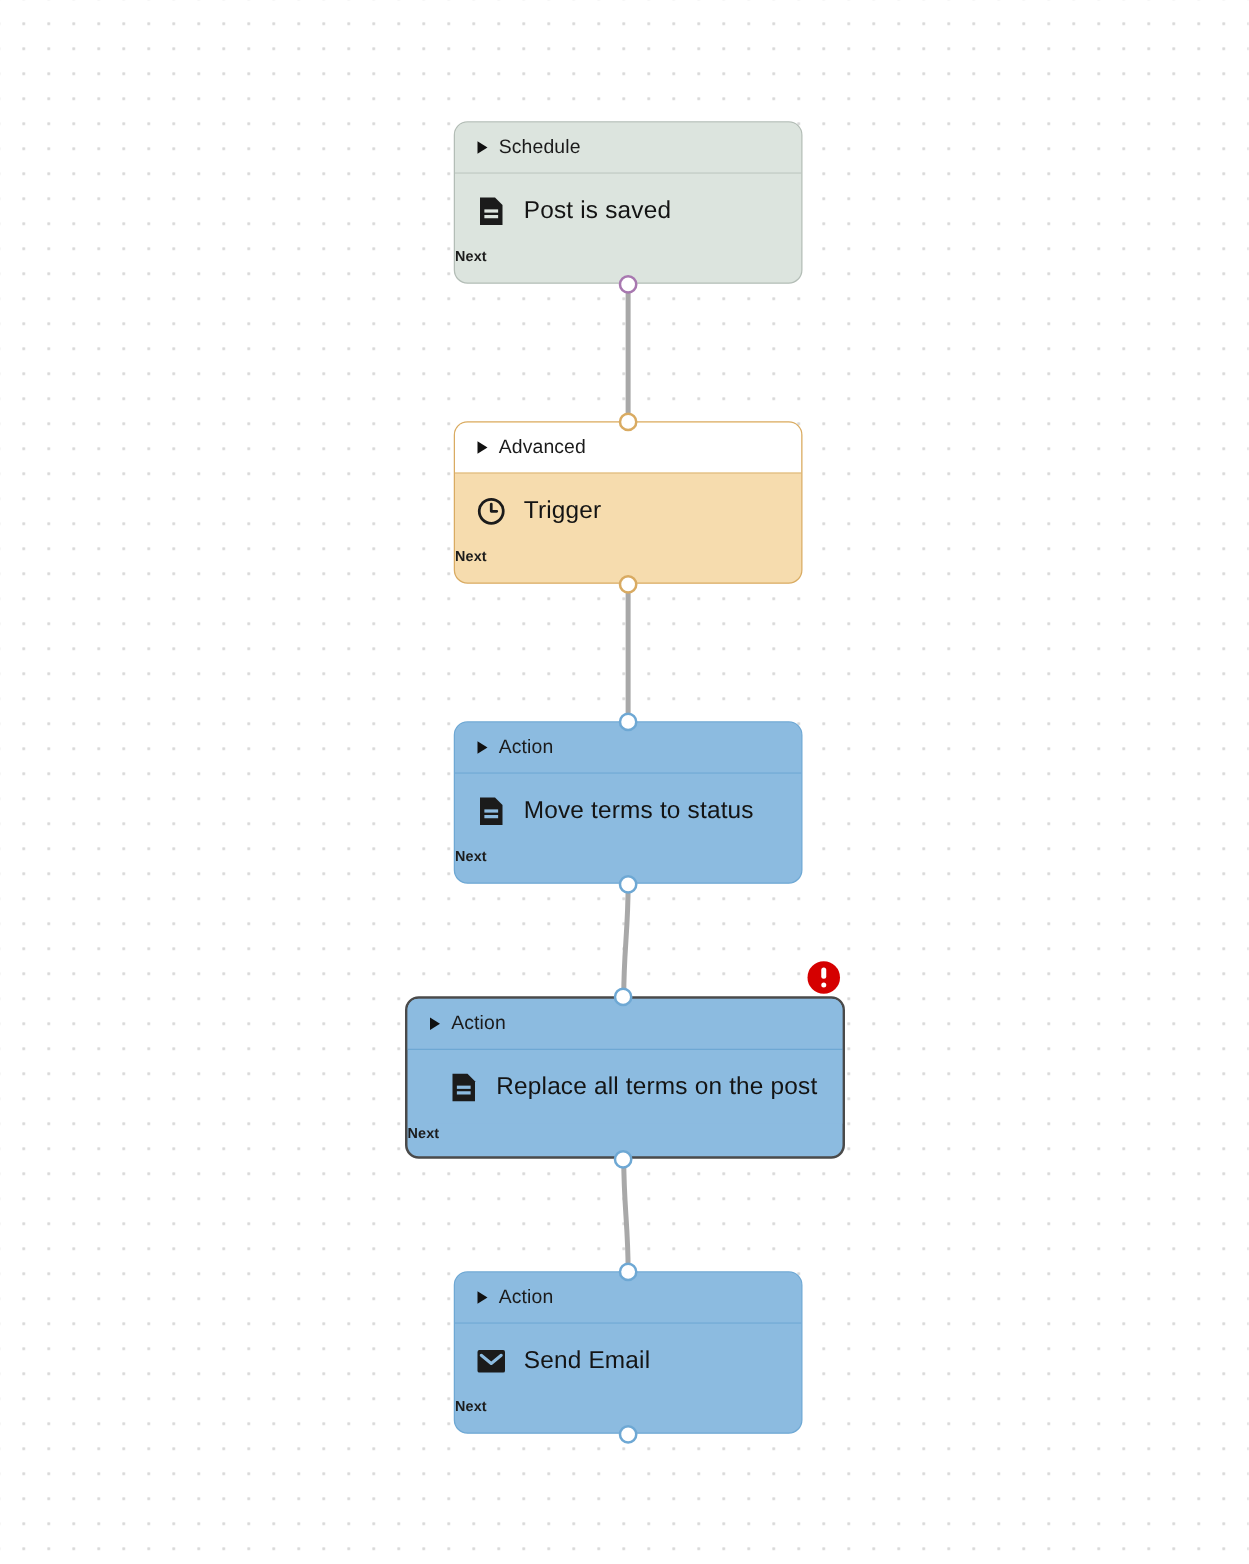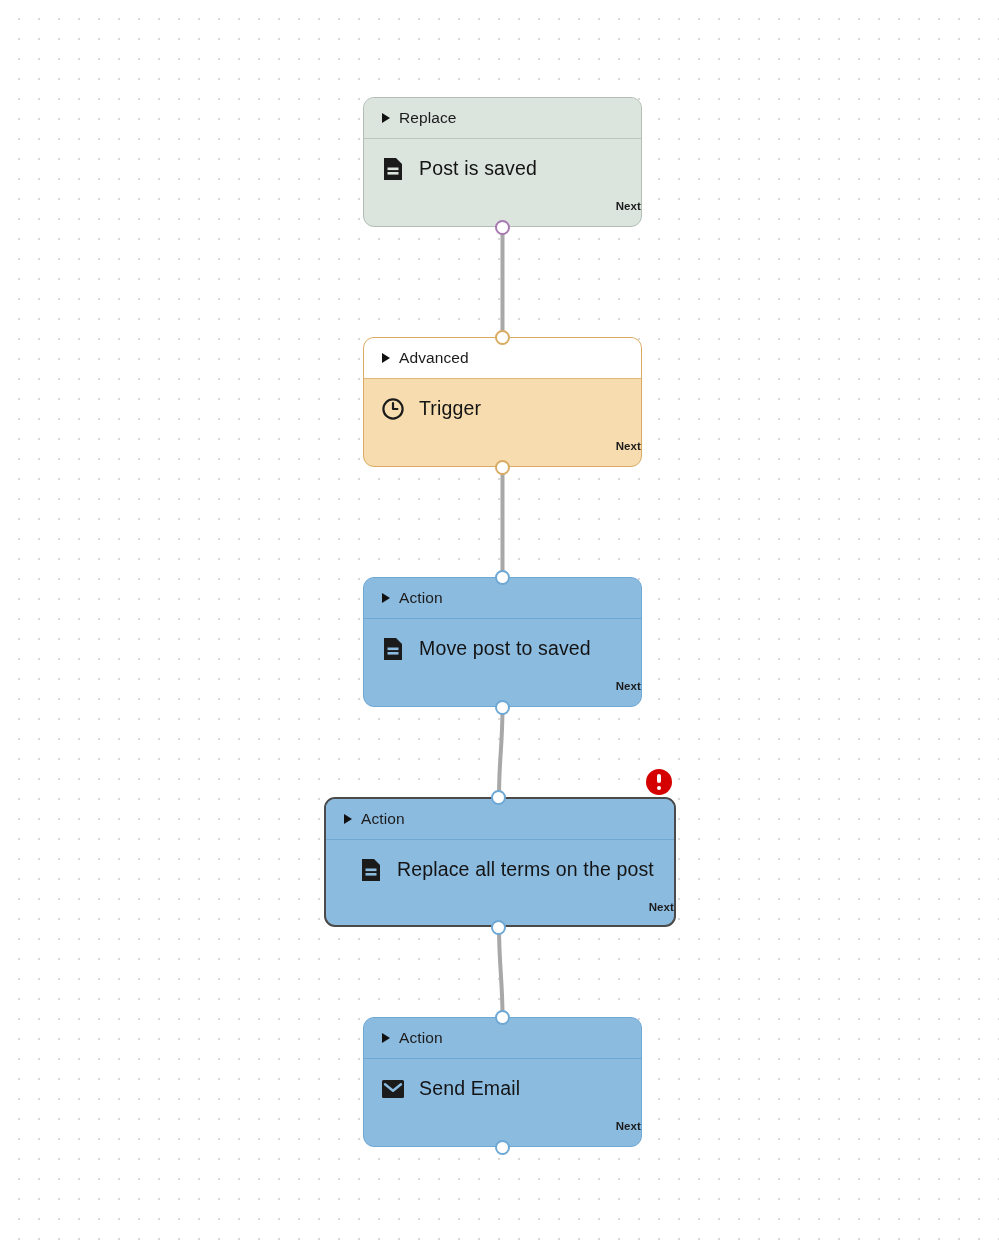--- a/index.html
+++ b/index.html
@@ -82,21 +82,21 @@
   }
   .node-footer {
     box-sizing: border-box;
     height: 0;
     position: relative;
   }
   .footer-label {
     position: absolute;
     left: 0; right: 0;
     top: 2px;
-    text-align: right;
+    text-align: left;
     font-size: 11.5px;
     color: #1c1c1c;
     font-weight: bold;
     letter-spacing: 0.1px;
   }
 
   
   .hdiv {
     height: 1px;
     width: 100%;
@@ -158,21 +158,21 @@
     <path d="M 502.5 227 L 502.5 337" stroke="#a8a8a8" stroke-width="4" fill="none" stroke-linecap="round"></path>
     <path d="M 502.5 467 L 502.5 577" stroke="#a8a8a8" stroke-width="4" fill="none" stroke-linecap="round"></path>
     <path d="M 502.5 707 C 502.5 745, 499 760, 499 797" stroke="#a8a8a8" stroke-width="4" fill="none" stroke-linecap="round"></path>
     <path d="M 499 927 C 499 965, 502.5 980, 502.5 1017" stroke="#a8a8a8" stroke-width="4" fill="none" stroke-linecap="round"></path>
   </svg>
 
   <div class="node" style="left:363px; top:97px; width:279px; height:130px;
               border:1px solid #b3bdb6; background:#dce4de;">
     <div class="node-header" style="background:#dce4de;">
       <span class="caret"></span>
-      <span>Replace</span>
+      <span>Schedule</span>
     </div>
     <div class="hdiv" style="background:#bcc6bf;"></div>
     <div class="node-body" style="background:#dce4de;">
       <span class="icon">
         <svg width="22" height="24" viewBox="0 0 22 24">
           <path d="M2 1 h12 l6 6 v16 h-18 z" fill="#1b1b1b"></path>
           <rect x="5.5" y="10.5" width="11" height="2.6" fill="#dce4de"></rect>
           <rect x="5.5" y="15" width="11" height="2.6" fill="#dce4de"></rect>
         </svg>
       </span>
@@ -215,21 +215,21 @@
     </div>
     <div class="hdiv" style="background:#6ea8d4;"></div>
     <div class="node-body" style="background:#8cbbe0;">
       <span class="icon">
         <svg width="22" height="24" viewBox="0 0 22 24">
           <path d="M2 1 h12 l6 6 v16 h-18 z" fill="#1b1b1b"></path>
           <rect x="5.5" y="10.5" width="11" height="2.6" fill="#8cbbe0"></rect>
           <rect x="5.5" y="15" width="11" height="2.6" fill="#8cbbe0"></rect>
         </svg>
       </span>
-      <span class="node-title">Move post to saved</span>
+      <span class="node-title">Move terms to status</span>
     </div>
     <div class="node-footer">
       <span class="footer-label">Next</span>
     </div>
   </div>
   <div class="port" style="left:495px; top:570px; border-color:#6ea8d4;"></div>
   <div class="port" style="left:495px; top:700px; border-color:#6ea8d4;"></div>
 
   <div class="node" style="left:324px; top:797px; width:352px; height:130px;
               border:2px solid #4a4a4a; background:#8cbbe0;">

